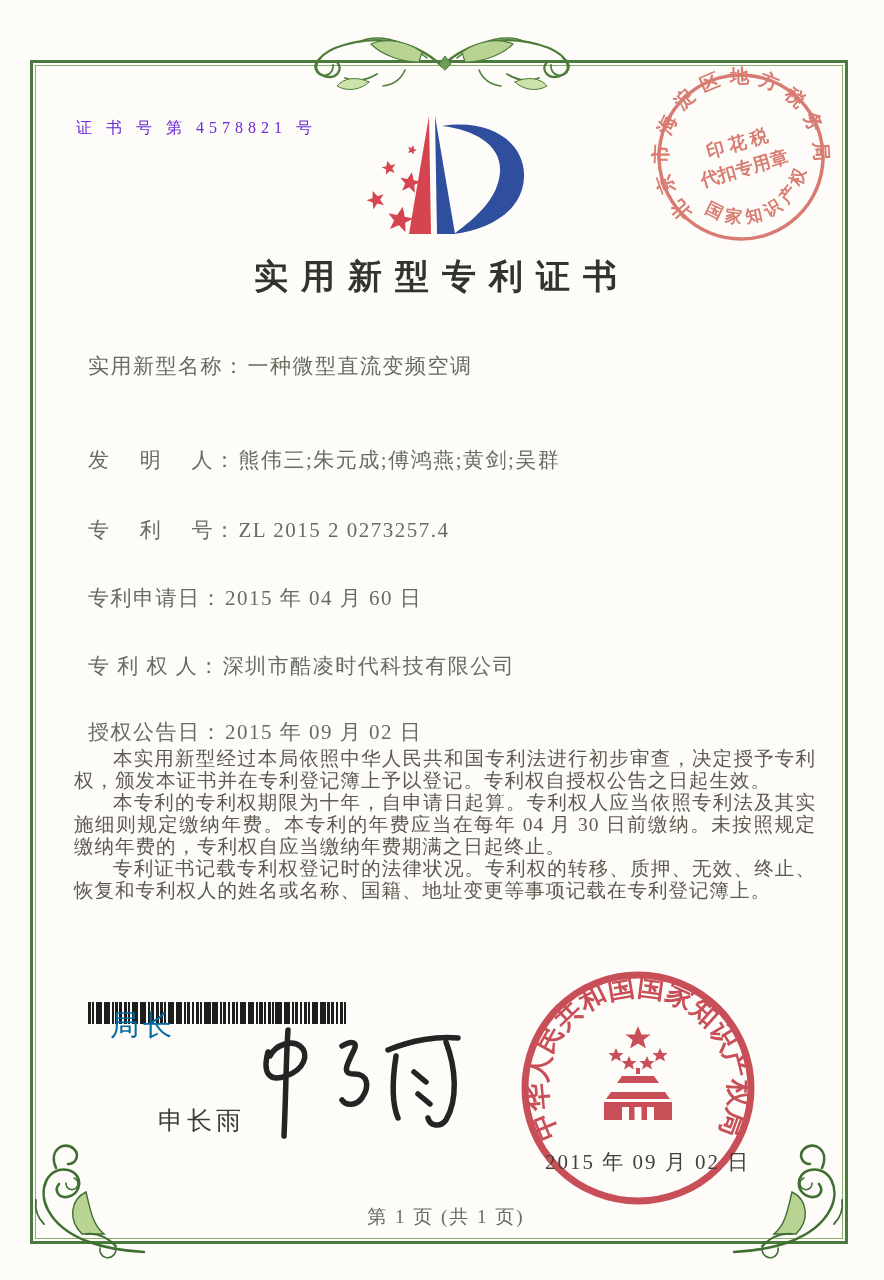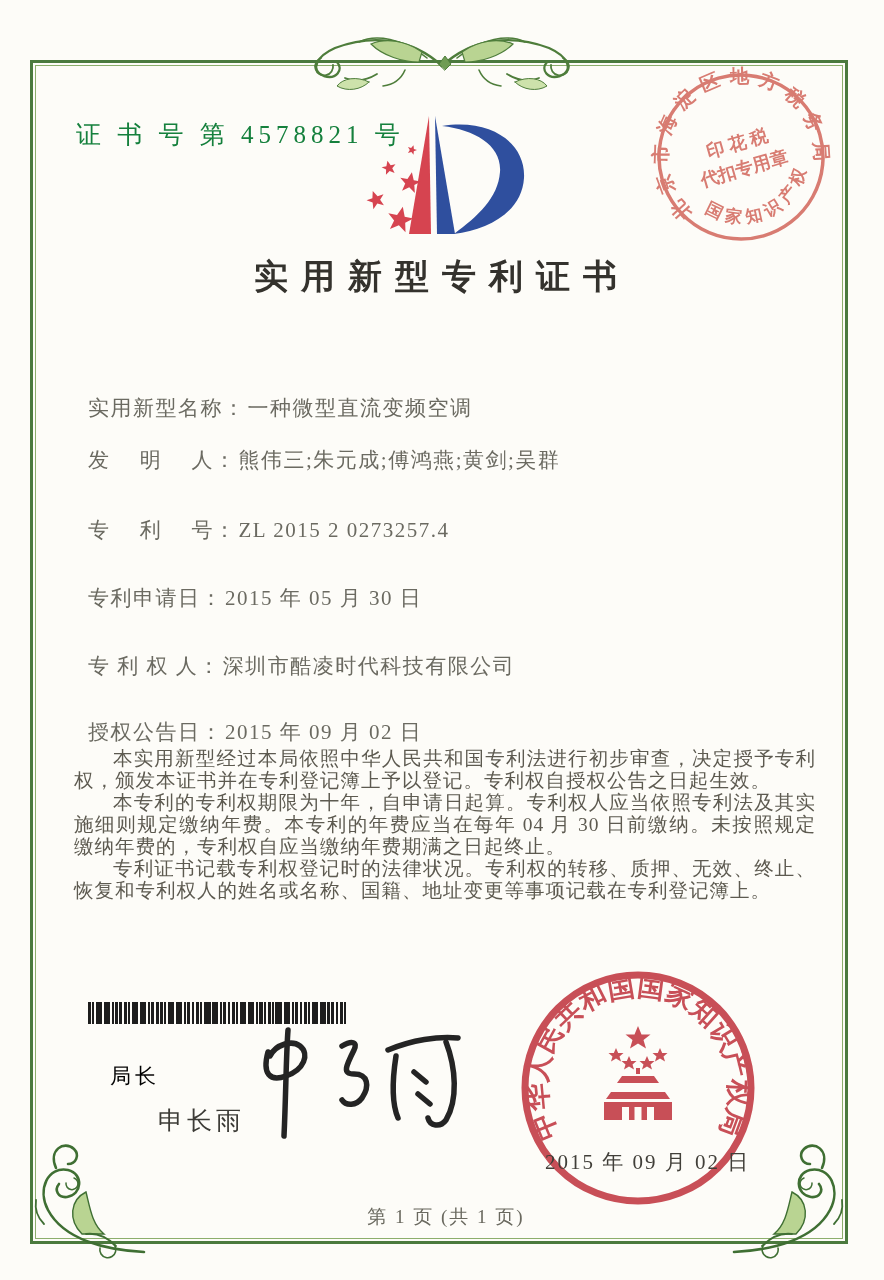--- a/index.html
+++ b/index.html
@@ -8,39 +8,39 @@
     background:#fdfcf8;overflow:hidden;
     font-family:"Liberation Serif","DejaVu Serif",serif;
   }
   
   .frame{position:absolute;left:30px;top:60px;right:36px;bottom:36px;border:3px solid #4b7a3e;}
   .frame-inner{position:absolute;inset:2px;border:1px solid #8cae6c;}
   .ornament-top{position:absolute;left:50%;top:18px;transform:translateX(-50%);}
   .ornament-bl{position:absolute;left:16px;top:1138px;}
   .ornament-br{position:absolute;right:22px;top:1138px;transform:scaleX(-1);}
   
-  .cert-no{position:absolute;left:76px;top:118px;font-size:25px;color:#15803d;letter-spacing:5px;}
+  .cert-no{position:absolute;left:76px;top:118px;font-size:16px;color:#6d28d9;letter-spacing:5px;}
   .logo{position:absolute;left:336px;top:110px;}
   .tax-seal{position:absolute;left:650px;top:66px;transform:rotate(-16deg);opacity:.82;}
   .title{position:absolute;left:0;right:0;top:254px;text-align:center;
     font-size:34px;font-weight:bold;color:#34322d;letter-spacing:13px;}
   
   .field-row{position:absolute;left:88px;font-size:21px;color:#6b6a61;letter-spacing:1.5px;white-space:nowrap;}
   .field-row .lbl{margin-right:2px;}
   
   .body-text{position:absolute;left:74px;top:748px;width:742px;}
   .body-text p{margin:0;text-indent:2em;font-size:19.5px;line-height:22px;
     color:#5d5a50;text-align:justify;letter-spacing:1px;}
   
   .barcode{position:absolute;left:88px;top:1002px;width:258px;height:22px;
     background:
       repeating-linear-gradient(90deg,#1d1d1d 0 2px,transparent 2px 4px),
       repeating-linear-gradient(90deg,#1d1d1d 0 3px,transparent 3px 9px),
       repeating-linear-gradient(90deg,transparent 0 5px,#1d1d1d 5px 6px,transparent 6px 13px);}
-  .signer-title{position:absolute;left:110px;top:1062px;font-size:21px;color:#000000;letter-spacing:4px;}
+  .signer-title{position:absolute;left:110px;top:1006px;font-size:29px;color:#0369a1;letter-spacing:4px;}
   .signer-name{position:absolute;left:110px;top:1104px;font-size:25px;color:#3c3b36;letter-spacing:4px;margin-left:48px;}
   .signature{position:absolute;left:246px;top:1016px;}
   .main-seal{position:absolute;left:516px;top:966px;z-index:1;opacity:.93;}
   .seal-date{position:absolute;left:545px;top:1148px;z-index:2;font-size:21px;
     color:#413f39;letter-spacing:2px;white-space:nowrap;}
   .footer{position:absolute;left:0;right:0;top:1204px;text-align:center;
     font-size:19px;color:#6a695f;letter-spacing:2px;padding-left:8px;}
 </style>
 </head>
 <body>
@@ -128,31 +128,31 @@
       <text font-size="17" font-weight="bold" font-family="Liberation Serif,serif">
         <textPath href="#taxBot" startOffset="8" textLength="150" lengthAdjust="spacing">国家知识产权局</textPath>
       </text>
       <text x="0" y="-8" text-anchor="middle" font-size="18" font-weight="bold">印 花 税</text>
       <text x="0" y="18" text-anchor="middle" font-size="18" font-weight="bold">代扣专用章</text>
     </g>
   </svg>
 
   <div class="title">实用新型专利证书</div>
 
-  <div class="field-row" style="top:394px">
+  <div class="field-row" style="top:352px">
     <span class="lbl">实用新型名称：</span><span class="val">一种微型直流变频空调</span>
   </div>
   <div class="field-row" style="top:446px">
     <span class="lbl">发　 明　 人：</span><span class="val">熊伟三;朱元成;傅鸿燕;黄剑;吴群</span>
   </div>
   <div class="field-row" style="top:516px">
     <span class="lbl">专　 利　 号：</span><span class="val">ZL 2015 2 0273257.4</span>
   </div>
   <div class="field-row" style="top:584px">
-    <span class="lbl">专利申请日：</span><span class="val">2015 年 05 月 30 日</span>
+    <span class="lbl">专利申请日：</span><span class="val">2015 年 04 月 60 日</span>
   </div>
   <div class="field-row" style="top:652px">
     <span class="lbl">专 利 权 人：</span><span class="val">深圳市酷凌时代科技有限公司</span>
   </div>
   <div class="field-row" style="top:718px">
     <span class="lbl">授权公告日：</span><span class="val">2015 年 09 月 02 日</span>
   </div>
 
   <div class="body-text">
     <p>本实用新型经过本局依照中华人民共和国专利法进行初步审查，决定授予专利权，颁发本证书并在专利登记簿上予以登记。专利权自授权公告之日起生效。</p>

